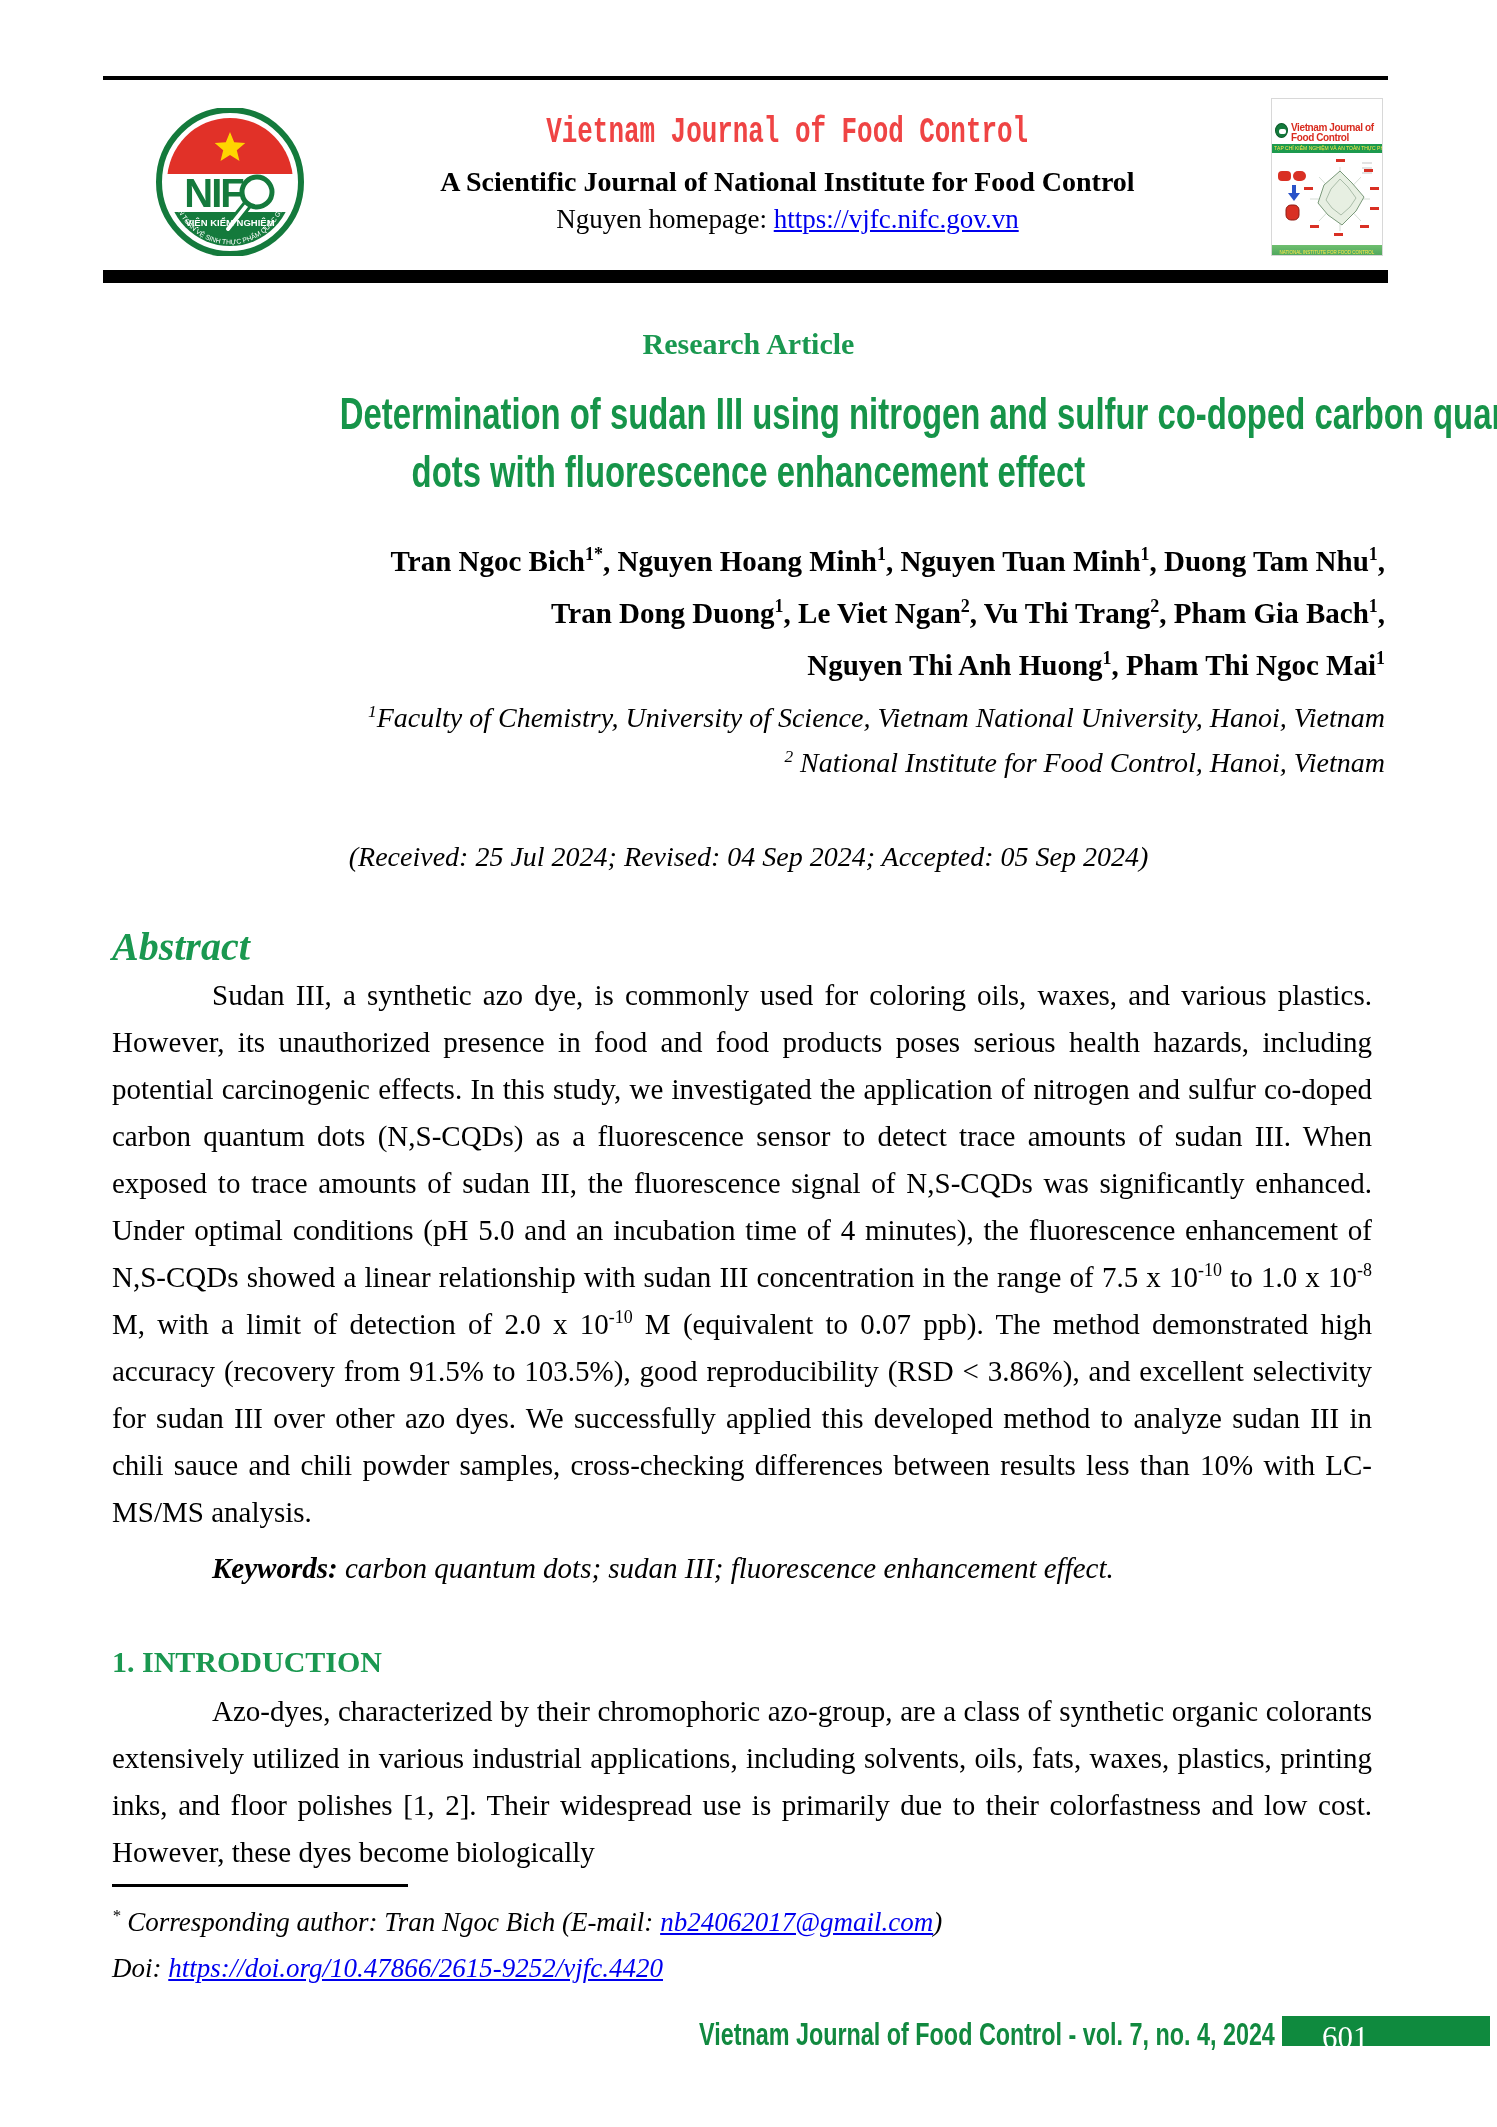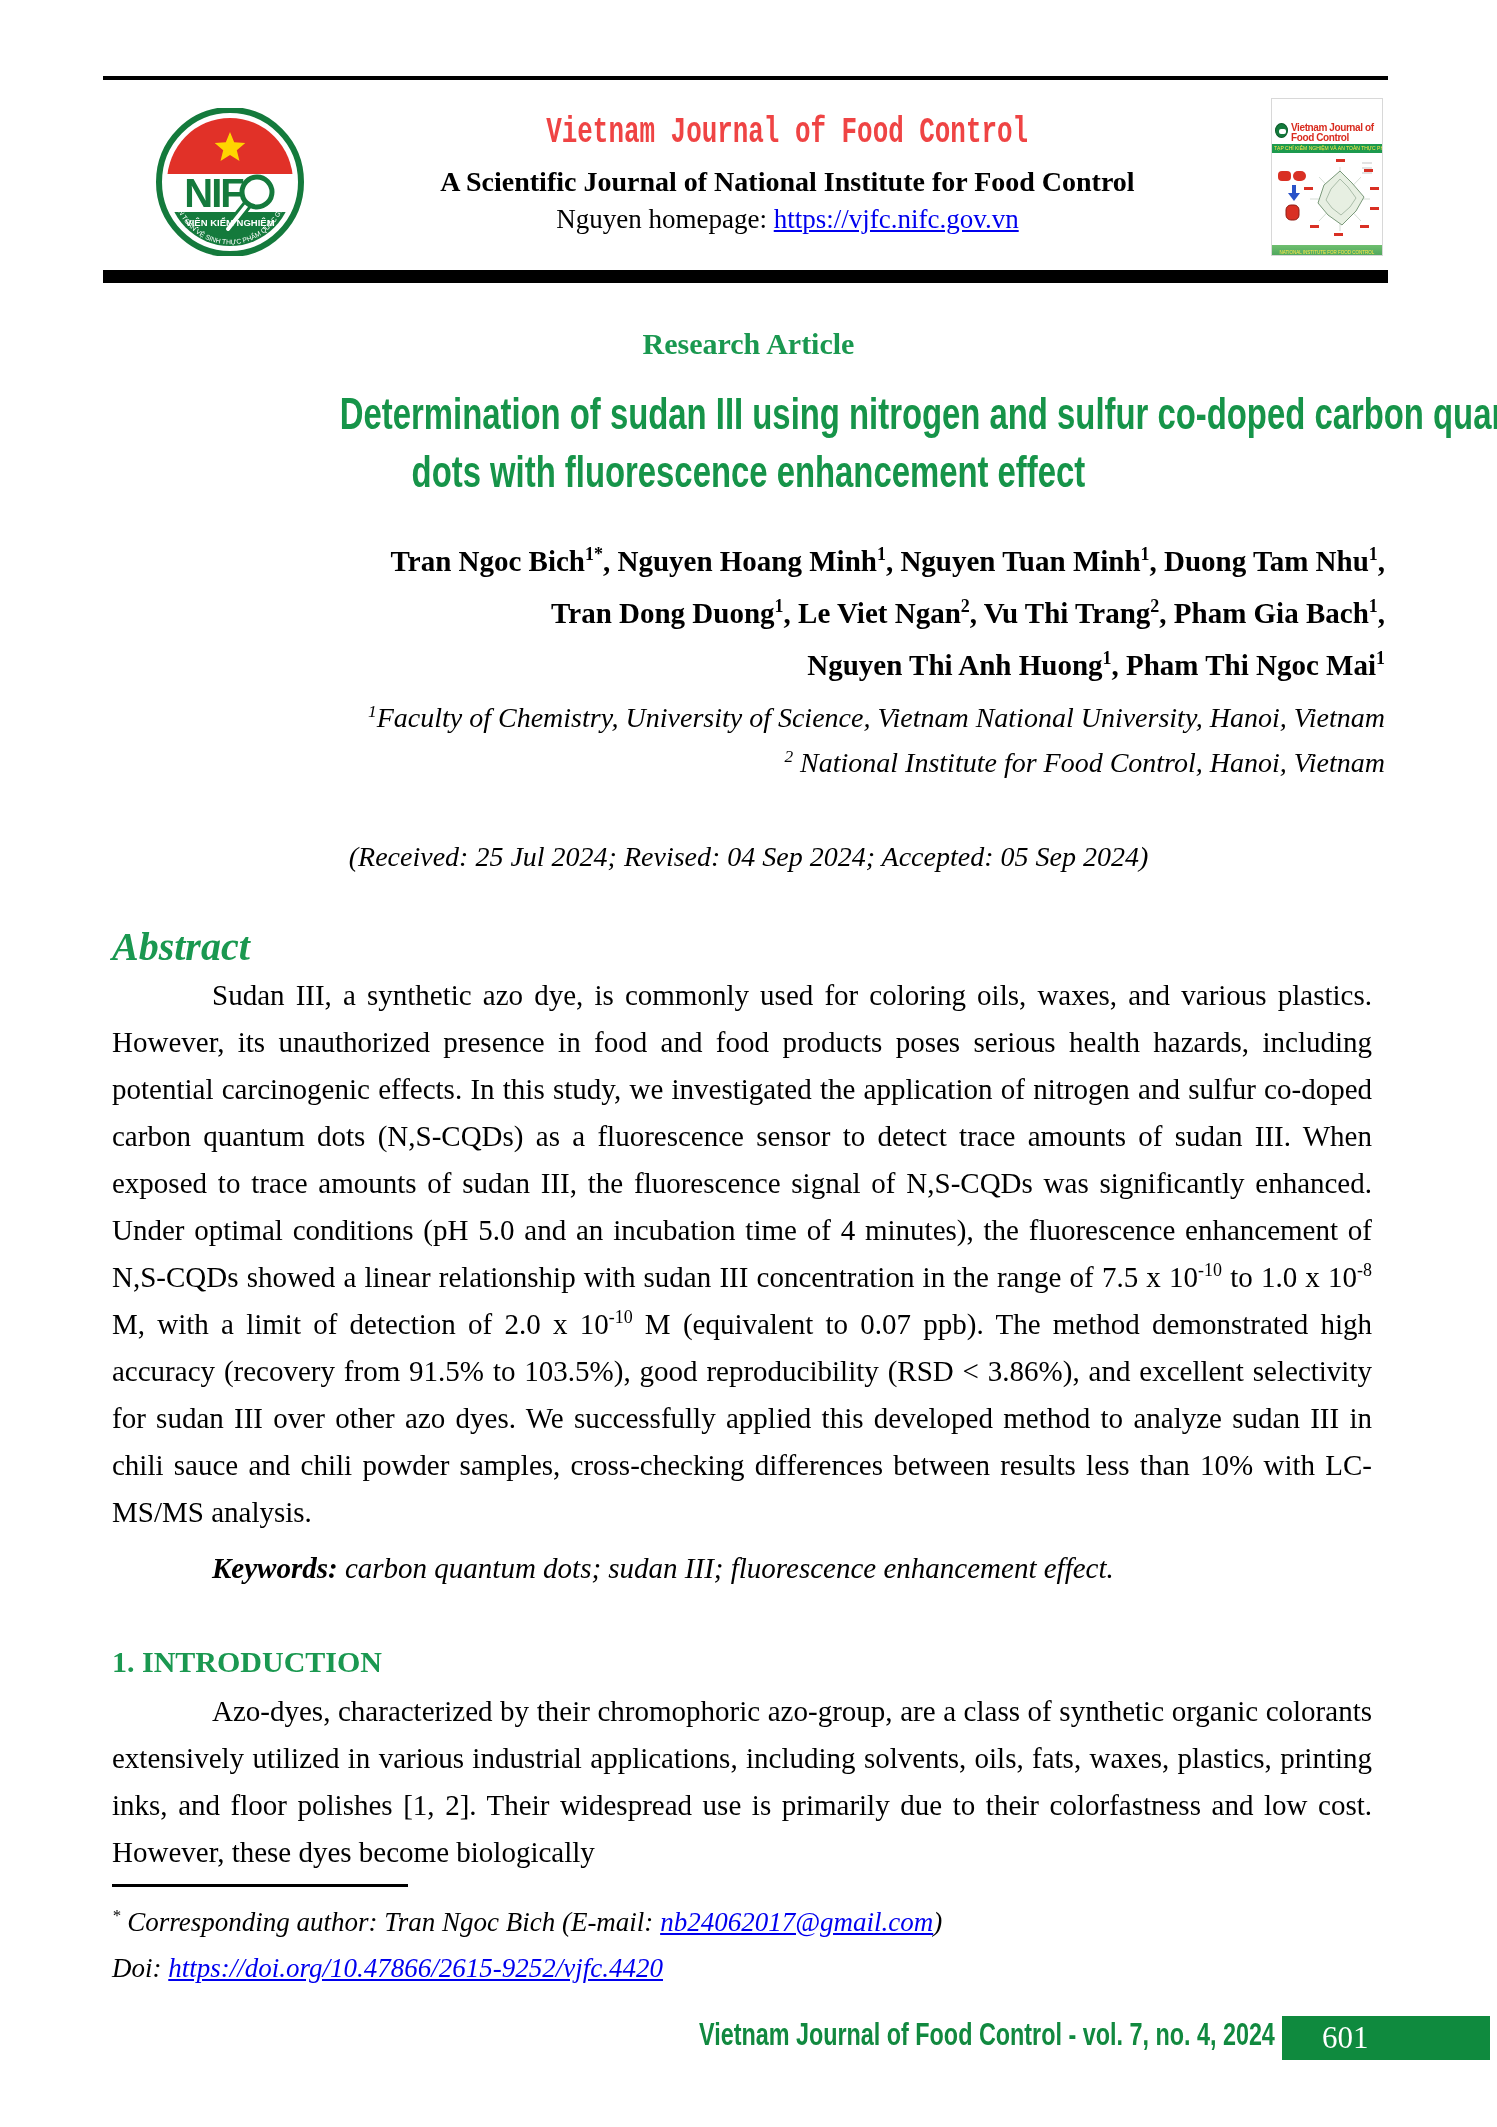--- a/index.html
+++ b/index.html
@@ -53,21 +53,21 @@
   .intro-para { margin-top:9px; }
 
   
   .footnote-rule { margin-top:8px; width:296px; height:3px; background:#000; }
   .footnote { margin-top:12px; font-style:italic; font-size:27px; line-height:46px; }
 
   
   .footer { position:absolute; top:2016px; right:7px; display:flex; }
   .footer-text { color:#11893f; font-family:"Liberation Sans", sans-serif; font-weight:bold; font-size:32px; }
   .footer-text .condensed { transform:scaleX(0.73); transform-origin:right center; }
-  .page-badge { margin-left:7px; width:208px; height:44px; background:#0f8a3e; color:#fff;
+  .page-badge { margin-left:7px; width:208px; height:30px; background:#0f8a3e; color:#fff;
                 font-size:31px; line-height:44px; padding-left:40px; }
 </style>
 </head>
 <body>
 
 <div class="page">
 
   <div class="rule-thin"></div>
 
   <div class="header">

